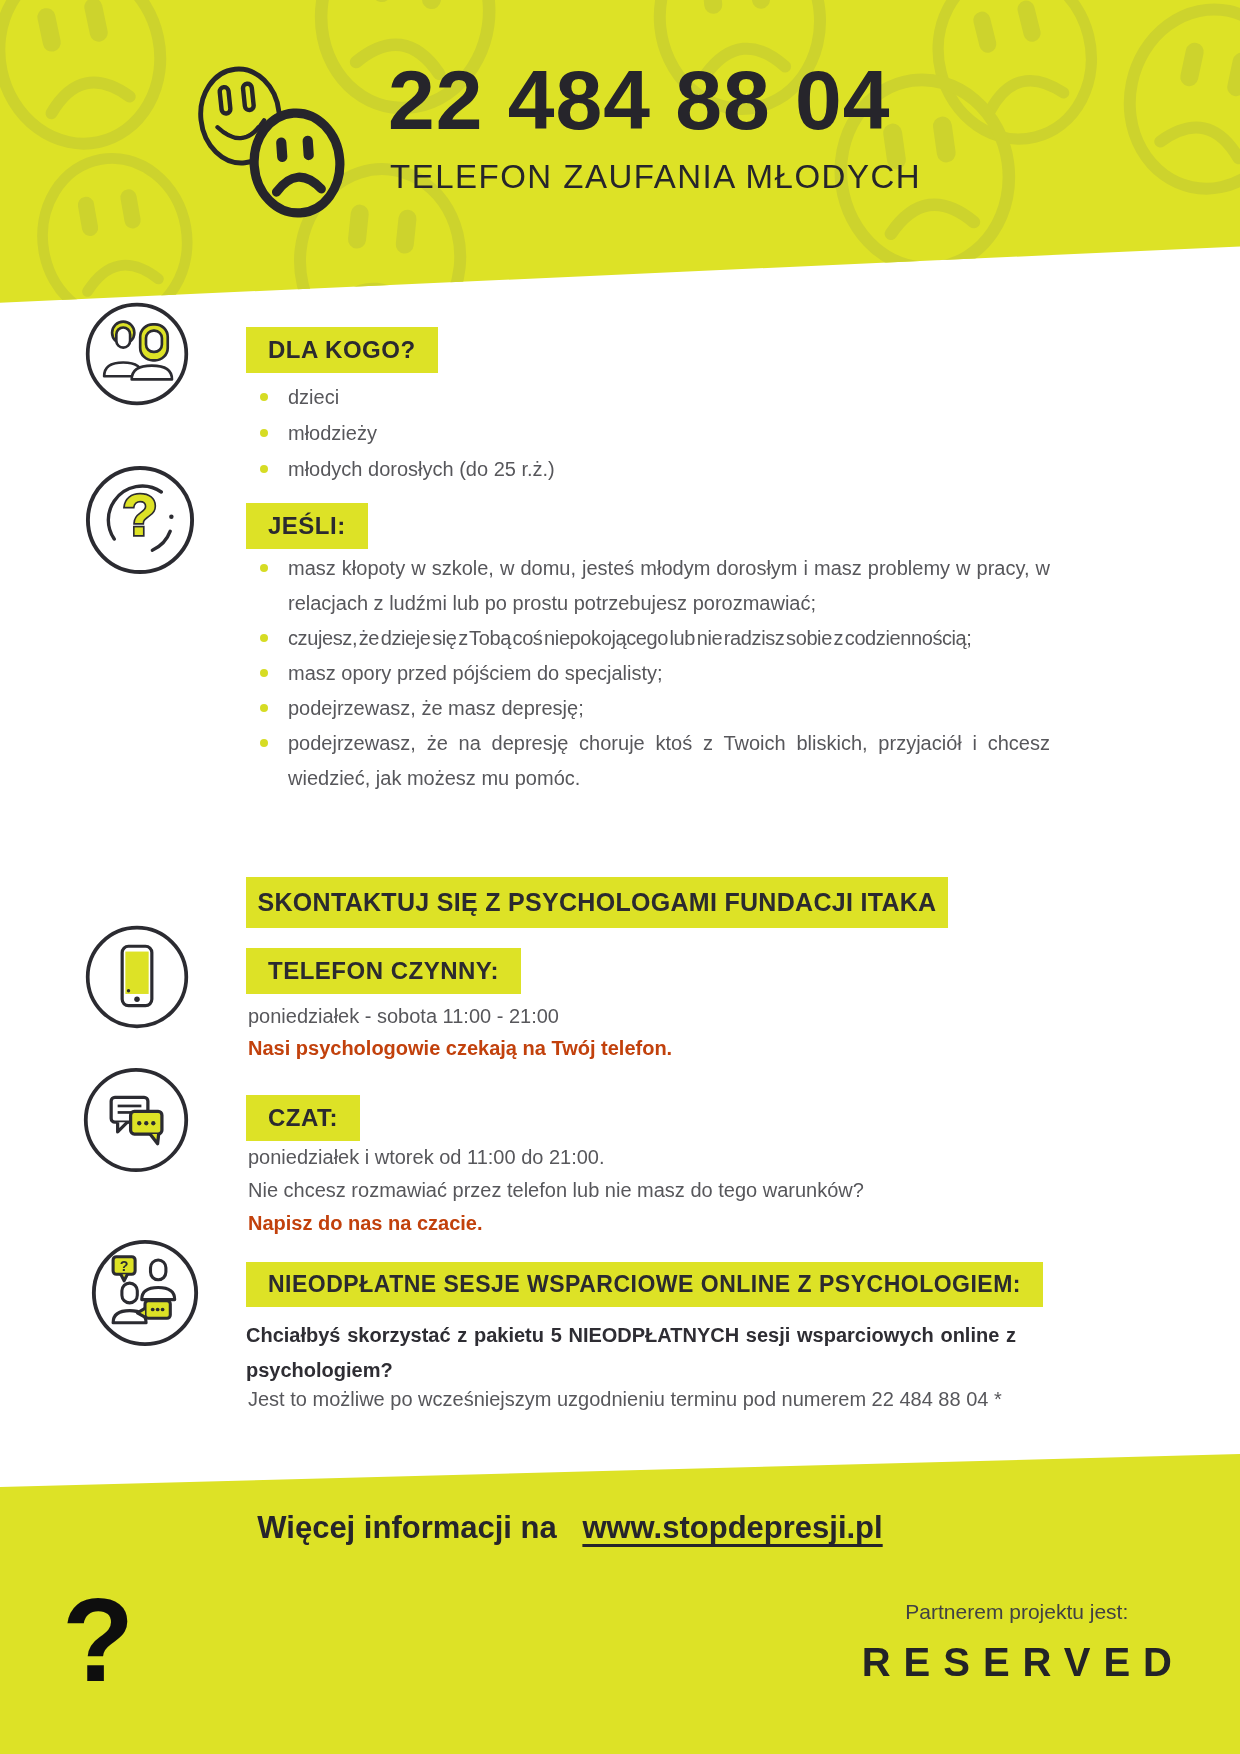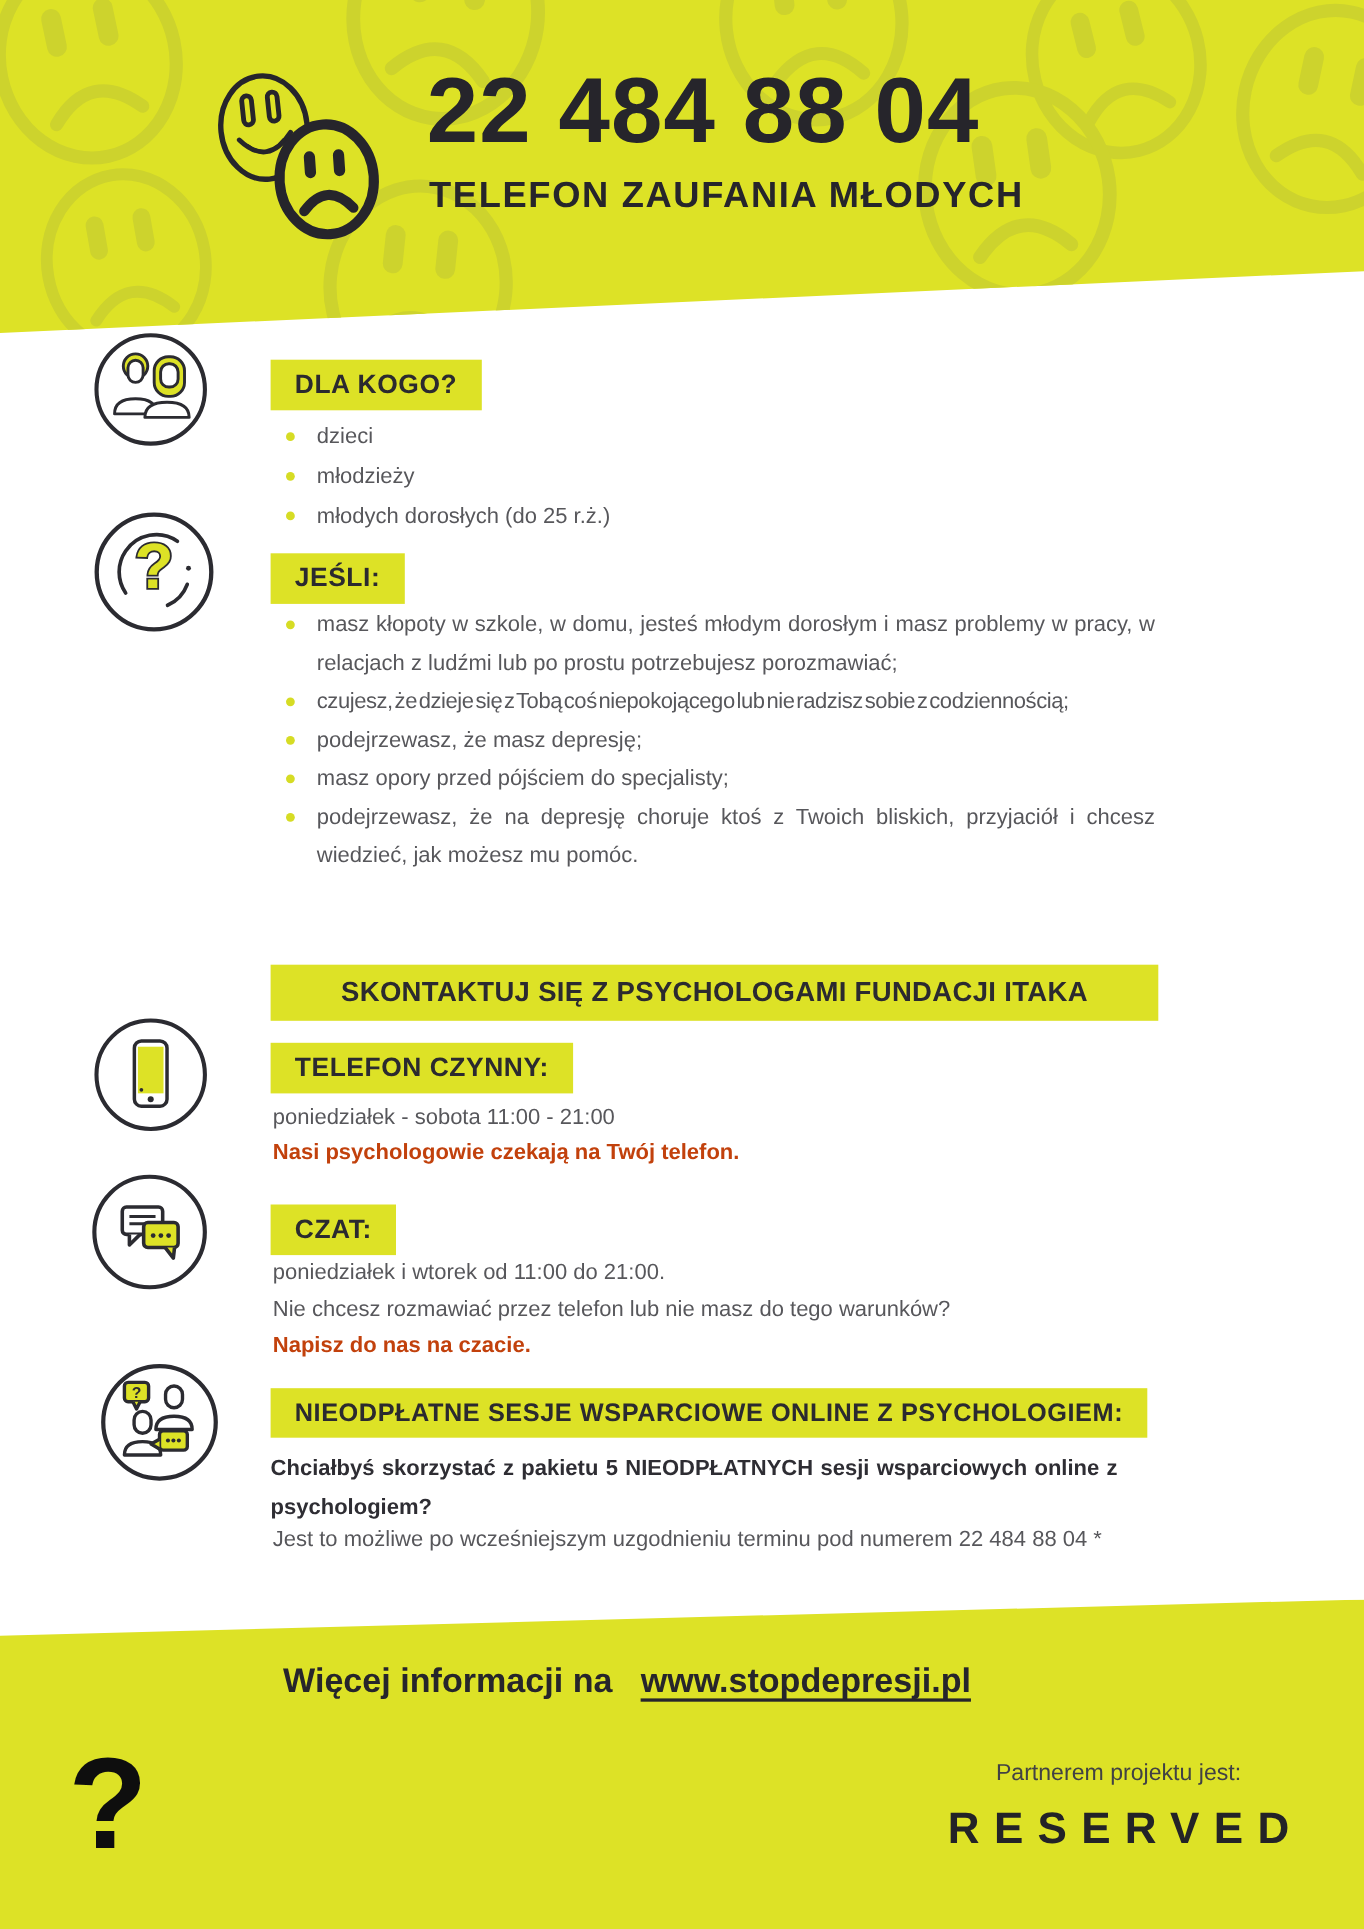--- a/index.html
+++ b/index.html
@@ -24,33 +24,33 @@
   }
   .wm{position:absolute;color:var(--wm)}
   .doodle{position:absolute;color:#26252b}
   .phone-number{
     position:absolute;left:388px;top:58px;
     font-size:84px;font-weight:800;letter-spacing:1px;line-height:1;
     color:#26252b;white-space:nowrap;
   }
   .header-title{
     position:absolute;left:390px;top:158px;
-    font-size:33px;font-weight:700;letter-spacing:1.5px;
+    font-size:33px;font-weight:400;letter-spacing:1.5px;
     color:#26252b;white-space:nowrap;
   }
   
   .side-icon{position:absolute;color:#2b2b31}
   
   .chip{
     position:absolute;background:var(--yellow);color:#2b2a2f;
     font-weight:800;font-size:24px;letter-spacing:.5px;
     padding:9px 22px;white-space:nowrap;
   }
   .banner{
-    position:absolute;left:246px;top:877px;width:807px;
+    position:absolute;left:246px;top:877px;width:702px;
     background:var(--yellow);color:#2b2a2f;
     font-weight:800;font-size:25px;letter-spacing:.3px;
     padding:11px 11px;text-align:center;white-space:nowrap;
   }
   
   .body-line{position:absolute;font-size:20px;color:var(--gray);white-space:nowrap}
   .body-line.bold{color:#c2410c;font-weight:700}
   ul.blist{position:absolute;list-style:none;margin:0;padding:0}
   ul.blist li{
     position:relative;padding-left:38px;font-size:20px;color:var(--gray);
@@ -214,22 +214,22 @@
   <ul class="blist" style="left:250px;top:379px">
     <li>dzieci</li>
     <li>młodzieży</li>
     <li>młodych dorosłych (do 25 r.ż.)</li>
   </ul>
 
   <div class="chip" style="left:246px;top:503px">JEŚLI:</div>
   <ul class="blist justify" style="left:250px;top:551px">
     <li>masz kłopoty w szkole, w domu, jesteś młodym dorosłym i masz problemy w pracy, w relacjach z ludźmi lub po prostu potrzebujesz porozmawiać;</li>
     <li class="tight">czujesz, że dzieje się z Tobą coś niepokojącego lub nie radzisz sobie z codziennością;</li>
+    <li>masz opory przed pójściem do specjalisty;</li>
     <li>podejrzewasz, że masz depresję;</li>
-    <li>masz opory przed pójściem do specjalisty;</li>
     <li>podejrzewasz, że na depresję choruje ktoś z Twoich bliskich, przyjaciół i chcesz wiedzieć, jak możesz mu pomóc.</li>
   </ul>
 
   <div class="banner">SKONTAKTUJ SIĘ Z PSYCHOLOGAMI FUNDACJI ITAKA</div>
 
   <div class="chip" style="left:246px;top:948px">TELEFON CZYNNY:</div>
   <div class="body-line" style="left:248px;top:1005px">poniedziałek - sobota 11:00 - 21:00</div>
   <div class="body-line bold" style="left:248px;top:1037px">Nasi psychologowie czekają na Twój telefon.</div>
 
   <div class="chip" style="left:246px;top:1095px">CZAT:</div>

